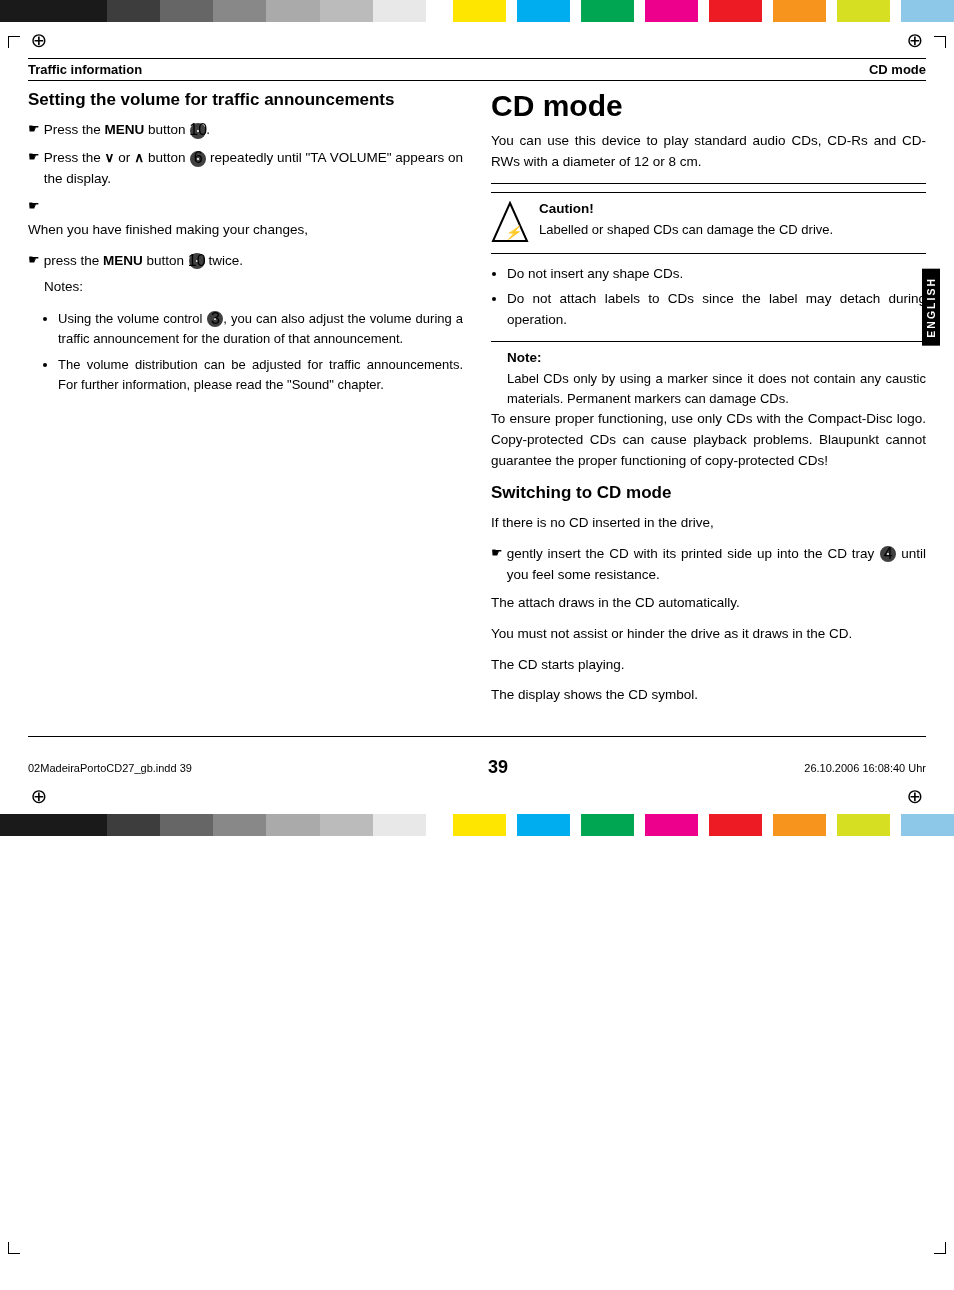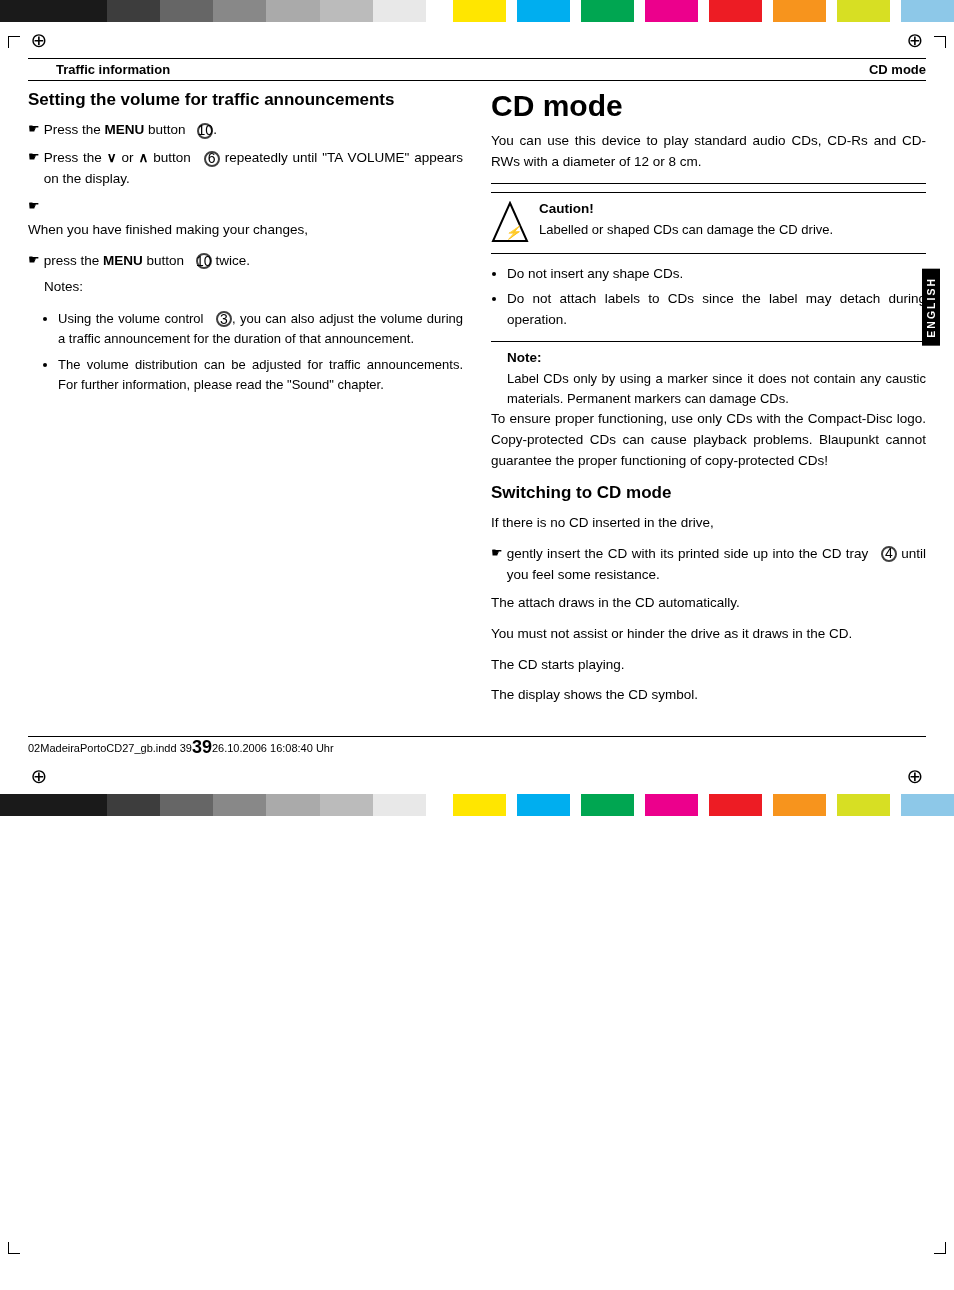--- a/index.html
+++ b/index.html
@@ -84,21 +84,20 @@
       align-items: center;
       border-top: 1.5px solid #000;
       border-bottom: 1.5px solid #000;
       padding: 3px 0;
       margin-bottom: 8px;
     }
 
     .header-left {
       font-weight: bold;
       font-size: 13px;
-      margin-left: 28px;
     }
     .header-right {
       font-weight: bold;
       font-size: 13px;
     }
 
     
     .two-col {
       display: flex;
       gap: 28px;
@@ -172,25 +171,25 @@
       text-align: justify;
     }
 
     
     .circle-num {
       display: inline-flex;
       align-items: center;
       justify-content: center;
       width: 16px;
       height: 16px;
-      border: 2px solid #404040;
+      border: 7px solid #404040;
       border-radius: 50%;
-      font-size: 14px;
+      font-size: 16px;
       vertical-align: middle;
-      margin-left: 8px;
+      margin-left: 1px;
     }
 
     
     .notes-box {
       margin-left: 16px;
       margin-bottom: 10px;
     }
 
     .notes-title {
       font-weight: normal;
@@ -264,24 +263,24 @@
     
     .divider {
       border: none;
       border-top: 1px solid #000;
       margin: 8px 0;
     }
 
     
     .footer {
       display: flex;
-      justify-content: flex-start;
+      justify-content: space-between;
       align-items: center;
       border-top: 1.5px solid #000;
-      padding-top: 0;
+      padding-top: 20px;
       margin-top: 20px;
       font-size: 11px;
       color: #000;
     }
 
     .footer-left {
       font-size: 11px;
     }
 
     .footer-center {

